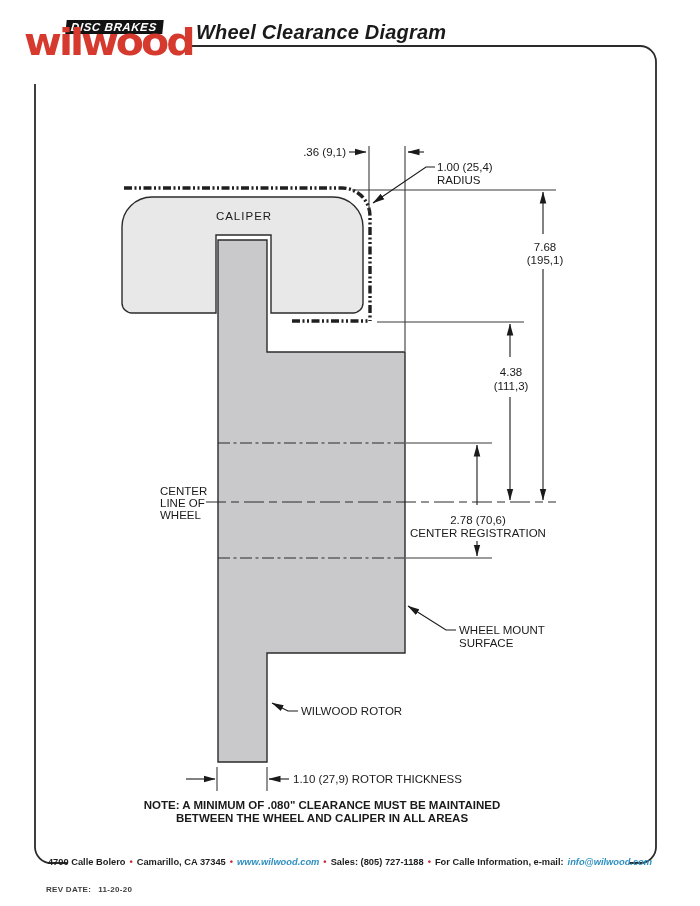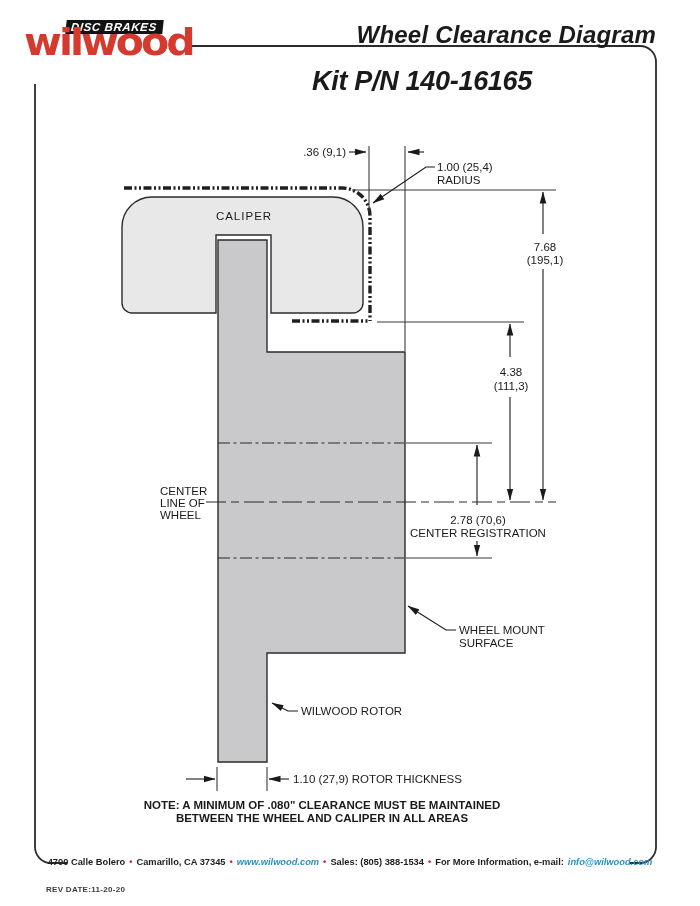--- a/index.html
+++ b/index.html
@@ -11,33 +11,33 @@
   .logo{position:absolute;left:24px;top:14px;width:180px;height:58px;}
   .logo-band{position:absolute;left:42px;top:6px;background:#121212;color:#ffffff;
              font-style:italic;font-weight:bold;font-size:11.5px;letter-spacing:.6px;
              padding:1px 6px 1px 5px;transform:skewX(-6deg);white-space:nowrap;}
   .logo-script{position:absolute;left:0;top:9px;color:#d63a2e;font-weight:bold;
                font-size:41px;line-height:1.1;letter-spacing:-3px;
                font-family:"DejaVu Sans",sans-serif;transform:scaleY(.9);transform-origin:top left;
                white-space:nowrap;}
 
   
-  .doc-title{position:absolute;left:196px;width:460px;top:21px;text-align:right;
-             font-size:24px;font-weight:bold;font-style:italic;letter-spacing:.2px;}
+  .doc-title{position:absolute;left:196px;width:460px;top:21px;text-align:left;
+             font-size:20px;font-weight:bold;font-style:italic;letter-spacing:.2px;}
   .kit-number{position:absolute;left:192px;width:460px;top:66px;text-align:center;
               font-size:27px;font-weight:bold;font-style:italic;letter-spacing:-.3px;}
 
   
   .footer-line{position:absolute;left:36px;top:857px;width:628px;display:flex;
                justify-content:center;align-items:baseline;gap:4px;
                font-size:9.3px;font-weight:bold;white-space:nowrap;color:#1d1d1d;text-align:center;}
   .footer-line .bullet{color:#c0272d;}
   .footer-line .link{color:#2e8fc0;font-style:italic;}
   .rev-date{position:absolute;left:46px;top:885px;font-size:8px;font-weight:bold;
-            color:#3c3c3c;letter-spacing:.3px;display:flex;}
+            color:#3c3c3c;letter-spacing:.3px;display:flex;gap:7px;}
 
   
   .lbl{font-family:"Liberation Sans",sans-serif;font-size:11.5px;fill:#1a1a1a;}
   .lbl-note{font-family:"Liberation Sans",sans-serif;font-size:11.5px;font-weight:bold;fill:#1a1a1a;}
 </style>
 </head>
 <body>
 
 <div class="page">
 
@@ -110,32 +110,31 @@
     <text class="lbl-note" x="322" y="809" text-anchor="middle">NOTE: A MINIMUM OF .080" CLEARANCE MUST BE MAINTAINED</text>
     <text class="lbl-note" x="322" y="822" text-anchor="middle">BETWEEN THE WHEEL AND CALIPER IN ALL AREAS</text>
   </svg>
 
   <div class="logo">
     <div class="logo-band">DISC BRAKES</div>
     <div class="logo-script">wilwood</div>
   </div>
 
   <div class="doc-title">Wheel Clearance Diagram</div>
-  <div class="kit-number">Kit P/N 140-16165</div>
 
   <div class="footer-line">
     <span>4700 Calle Bolero</span>
     <span class="bullet">•</span>
     <span>Camarillo, CA 37345</span>
     <span class="bullet">•</span>
     <span class="link">www.wilwood.com</span>
     <span class="bullet">•</span>
-    <span>Sales: (805) 388-1534</span>
+    <span>Sales: (805) 727-1188</span>
     <span class="bullet">•</span>
-    <span>For More Information, e-mail:</span>
+    <span>For Calle Information, e-mail:</span>
     <span class="link">info@wilwood.com</span>
   </div>
 
   <div class="rev-date">
     <span>REV DATE:</span>
     <span>11-20-20</span>
   </div>
 
 </div>
 

